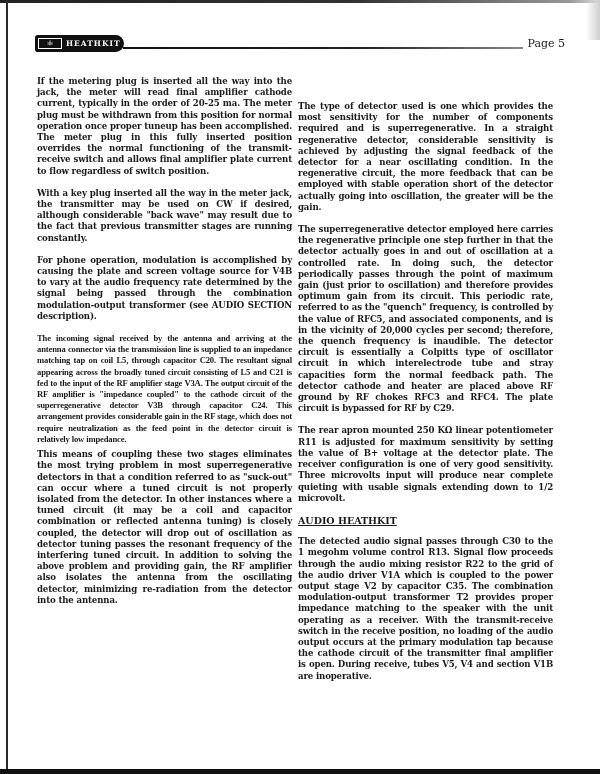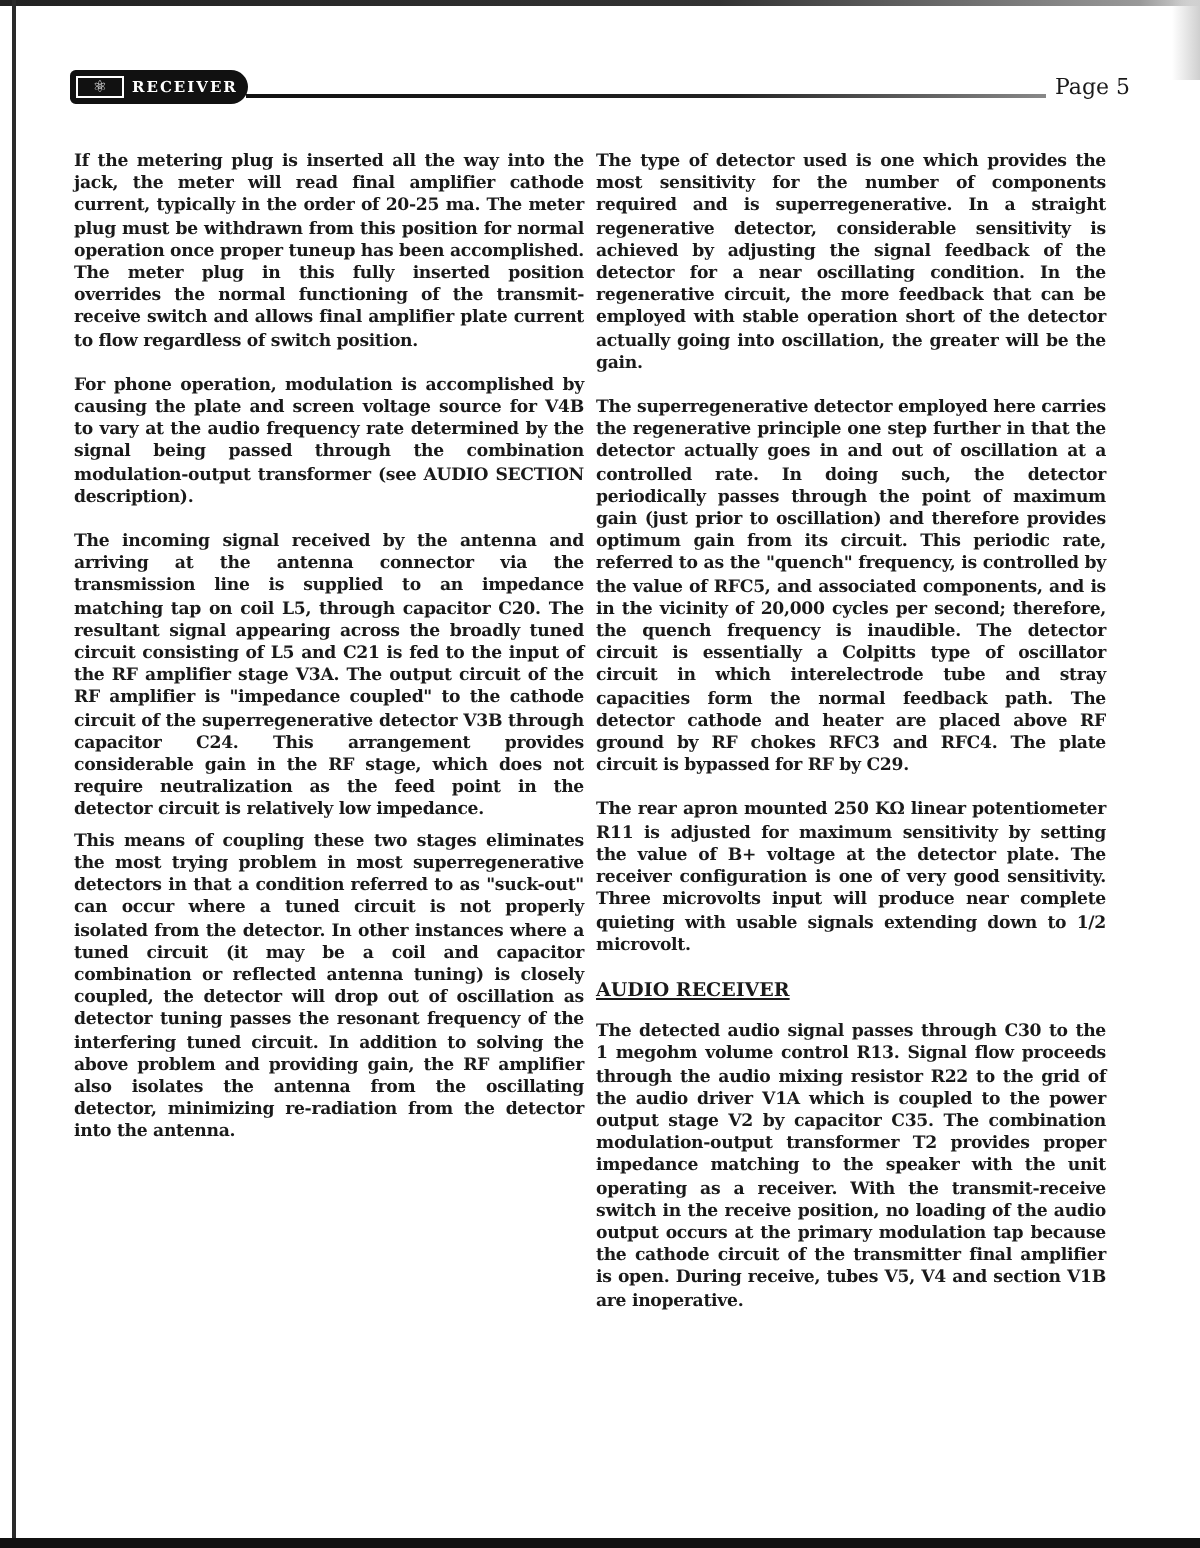--- a/index.html
+++ b/index.html
@@ -53,51 +53,52 @@
       font-size: 11px; font-family: "DejaVu Serif", serif;
     }
     .column {
       position: absolute; top: 76px; width: 255px;
       font-size: 8.6px; line-height: 11.2px;
       text-align: justify; font-weight: bold;
       font-family: "DejaVu Serif", "Liberation Serif", serif;
       letter-spacing: -0.15px;
     }
     .col-left { left: 37px; }
-    .col-right { left: 298px; }
+    .col-right { left: 298px; margin-top: 25px; }
     .para { margin: 0 0 11px 0; }
-    .para.tight { margin-bottom: 4px; }
+    .para.tight { margin-bottom: 4px; font-family: Liberation Serif, serif; }
     .section-heading {
       text-decoration: underline; font-weight: bold;
       font-size: 9.5px; margin: 4px 0 10px 0; letter-spacing: 0;
     }
   </style>
 </head>
 <body>
 
 <div class="scan-top"></div>
 <div class="scan-left"></div>
 <div class="scan-bottom"></div>
 <div class="scan-right-shade"></div>
 
 <div class="header">
   <div class="logo">
     <span class="logo-emblem">⚛</span>
-    <span class="logo-text">RECEIVER</span>
+    <span class="logo-text">HEATHKIT</span>
   </div>
   <div class="header-rule"></div>
   <div class="page-number">Page 5</div>
 </div>
 
 <div class="column col-left">
   <p class="para">If the metering plug is inserted all the way into the jack, the meter will read final amplifier cathode current, typically in the order of 20-25 ma. The meter plug must be withdrawn from this position for normal operation once proper tuneup has been accomplished. The meter plug in this fully inserted position overrides the normal functioning of the transmit-receive switch and allows final amplifier plate current to flow regardless of switch position.</p>
+  <p class="para">With a key plug inserted all the way in the meter jack, the transmitter may be used on CW if desired, although considerable "back wave" may result due to the fact that previous transmitter stages are running constantly.</p>
   <p class="para">For phone operation, modulation is accomplished by causing the plate and screen voltage source for V4B to vary at the audio frequency rate determined by the signal being passed through the combination modulation-output transformer (see AUDIO SECTION description).</p>
   <p class="para tight">The incoming signal received by the antenna and arriving at the antenna connector via the transmission line is supplied to an impedance matching tap on coil L5, through capacitor C20. The resultant signal appearing across the broadly tuned circuit consisting of L5 and C21 is fed to the input of the RF amplifier stage V3A. The output circuit of the RF amplifier is "impedance coupled" to the cathode circuit of the superregenerative detector V3B through capacitor C24. This arrangement provides considerable gain in the RF stage, which does not require neutralization as the feed point in the detector circuit is relatively low impedance.</p>
   <p class="para">This means of coupling these two stages eliminates the most trying problem in most superregenerative detectors in that a condition referred to as "suck-out" can occur where a tuned circuit is not properly isolated from the detector. In other instances where a tuned circuit (it may be a coil and capacitor combination or reflected antenna tuning) is closely coupled, the detector will drop out of oscillation as detector tuning passes the resonant frequency of the interfering tuned circuit. In addition to solving the above problem and providing gain, the RF amplifier also isolates the antenna from the oscillating detector, minimizing re-radiation from the detector into the antenna.</p>
 </div>
 
 <div class="column col-right">
   <p class="para">The type of detector used is one which provides the most sensitivity for the number of components required and is superregenerative. In a straight regenerative detector, considerable sensitivity is achieved by adjusting the signal feedback of the detector for a near oscillating condition. In the regenerative circuit, the more feedback that can be employed with stable operation short of the detector actually going into oscillation, the greater will be the gain.</p>
   <p class="para">The superregenerative detector employed here carries the regenerative principle one step further in that the detector actually goes in and out of oscillation at a controlled rate. In doing such, the detector periodically passes through the point of maximum gain (just prior to oscillation) and therefore provides optimum gain from its circuit. This periodic rate, referred to as the "quench" frequency, is controlled by the value of RFC5, and associated components, and is in the vicinity of 20,000 cycles per second; therefore, the quench frequency is inaudible. The detector circuit is essentially a Colpitts type of oscillator circuit in which interelectrode tube and stray capacities form the normal feedback path. The detector cathode and heater are placed above RF ground by RF chokes RFC3 and RFC4. The plate circuit is bypassed for RF by C29.</p>
   <p class="para">The rear apron mounted 250 KΩ linear potentiometer R11 is adjusted for maximum sensitivity by setting the value of B+ voltage at the detector plate. The receiver configuration is one of very good sensitivity. Three microvolts input will produce near complete quieting with usable signals extending down to 1/2 microvolt.</p>
-  <div class="section-heading">AUDIO RECEIVER</div>
+  <div class="section-heading">AUDIO HEATHKIT</div>
   <p class="para">The detected audio signal passes through C30 to the 1 megohm volume control R13. Signal flow proceeds through the audio mixing resistor R22 to the grid of the audio driver V1A which is coupled to the power output stage V2 by capacitor C35. The combination modulation-output transformer T2 provides proper impedance matching to the speaker with the unit operating as a receiver. With the transmit-receive switch in the receive position, no loading of the audio output occurs at the primary modulation tap because the cathode circuit of the transmitter final amplifier is open. During receive, tubes V5, V4 and section V1B are inoperative.</p>
 </div>
 
 </body></html>

